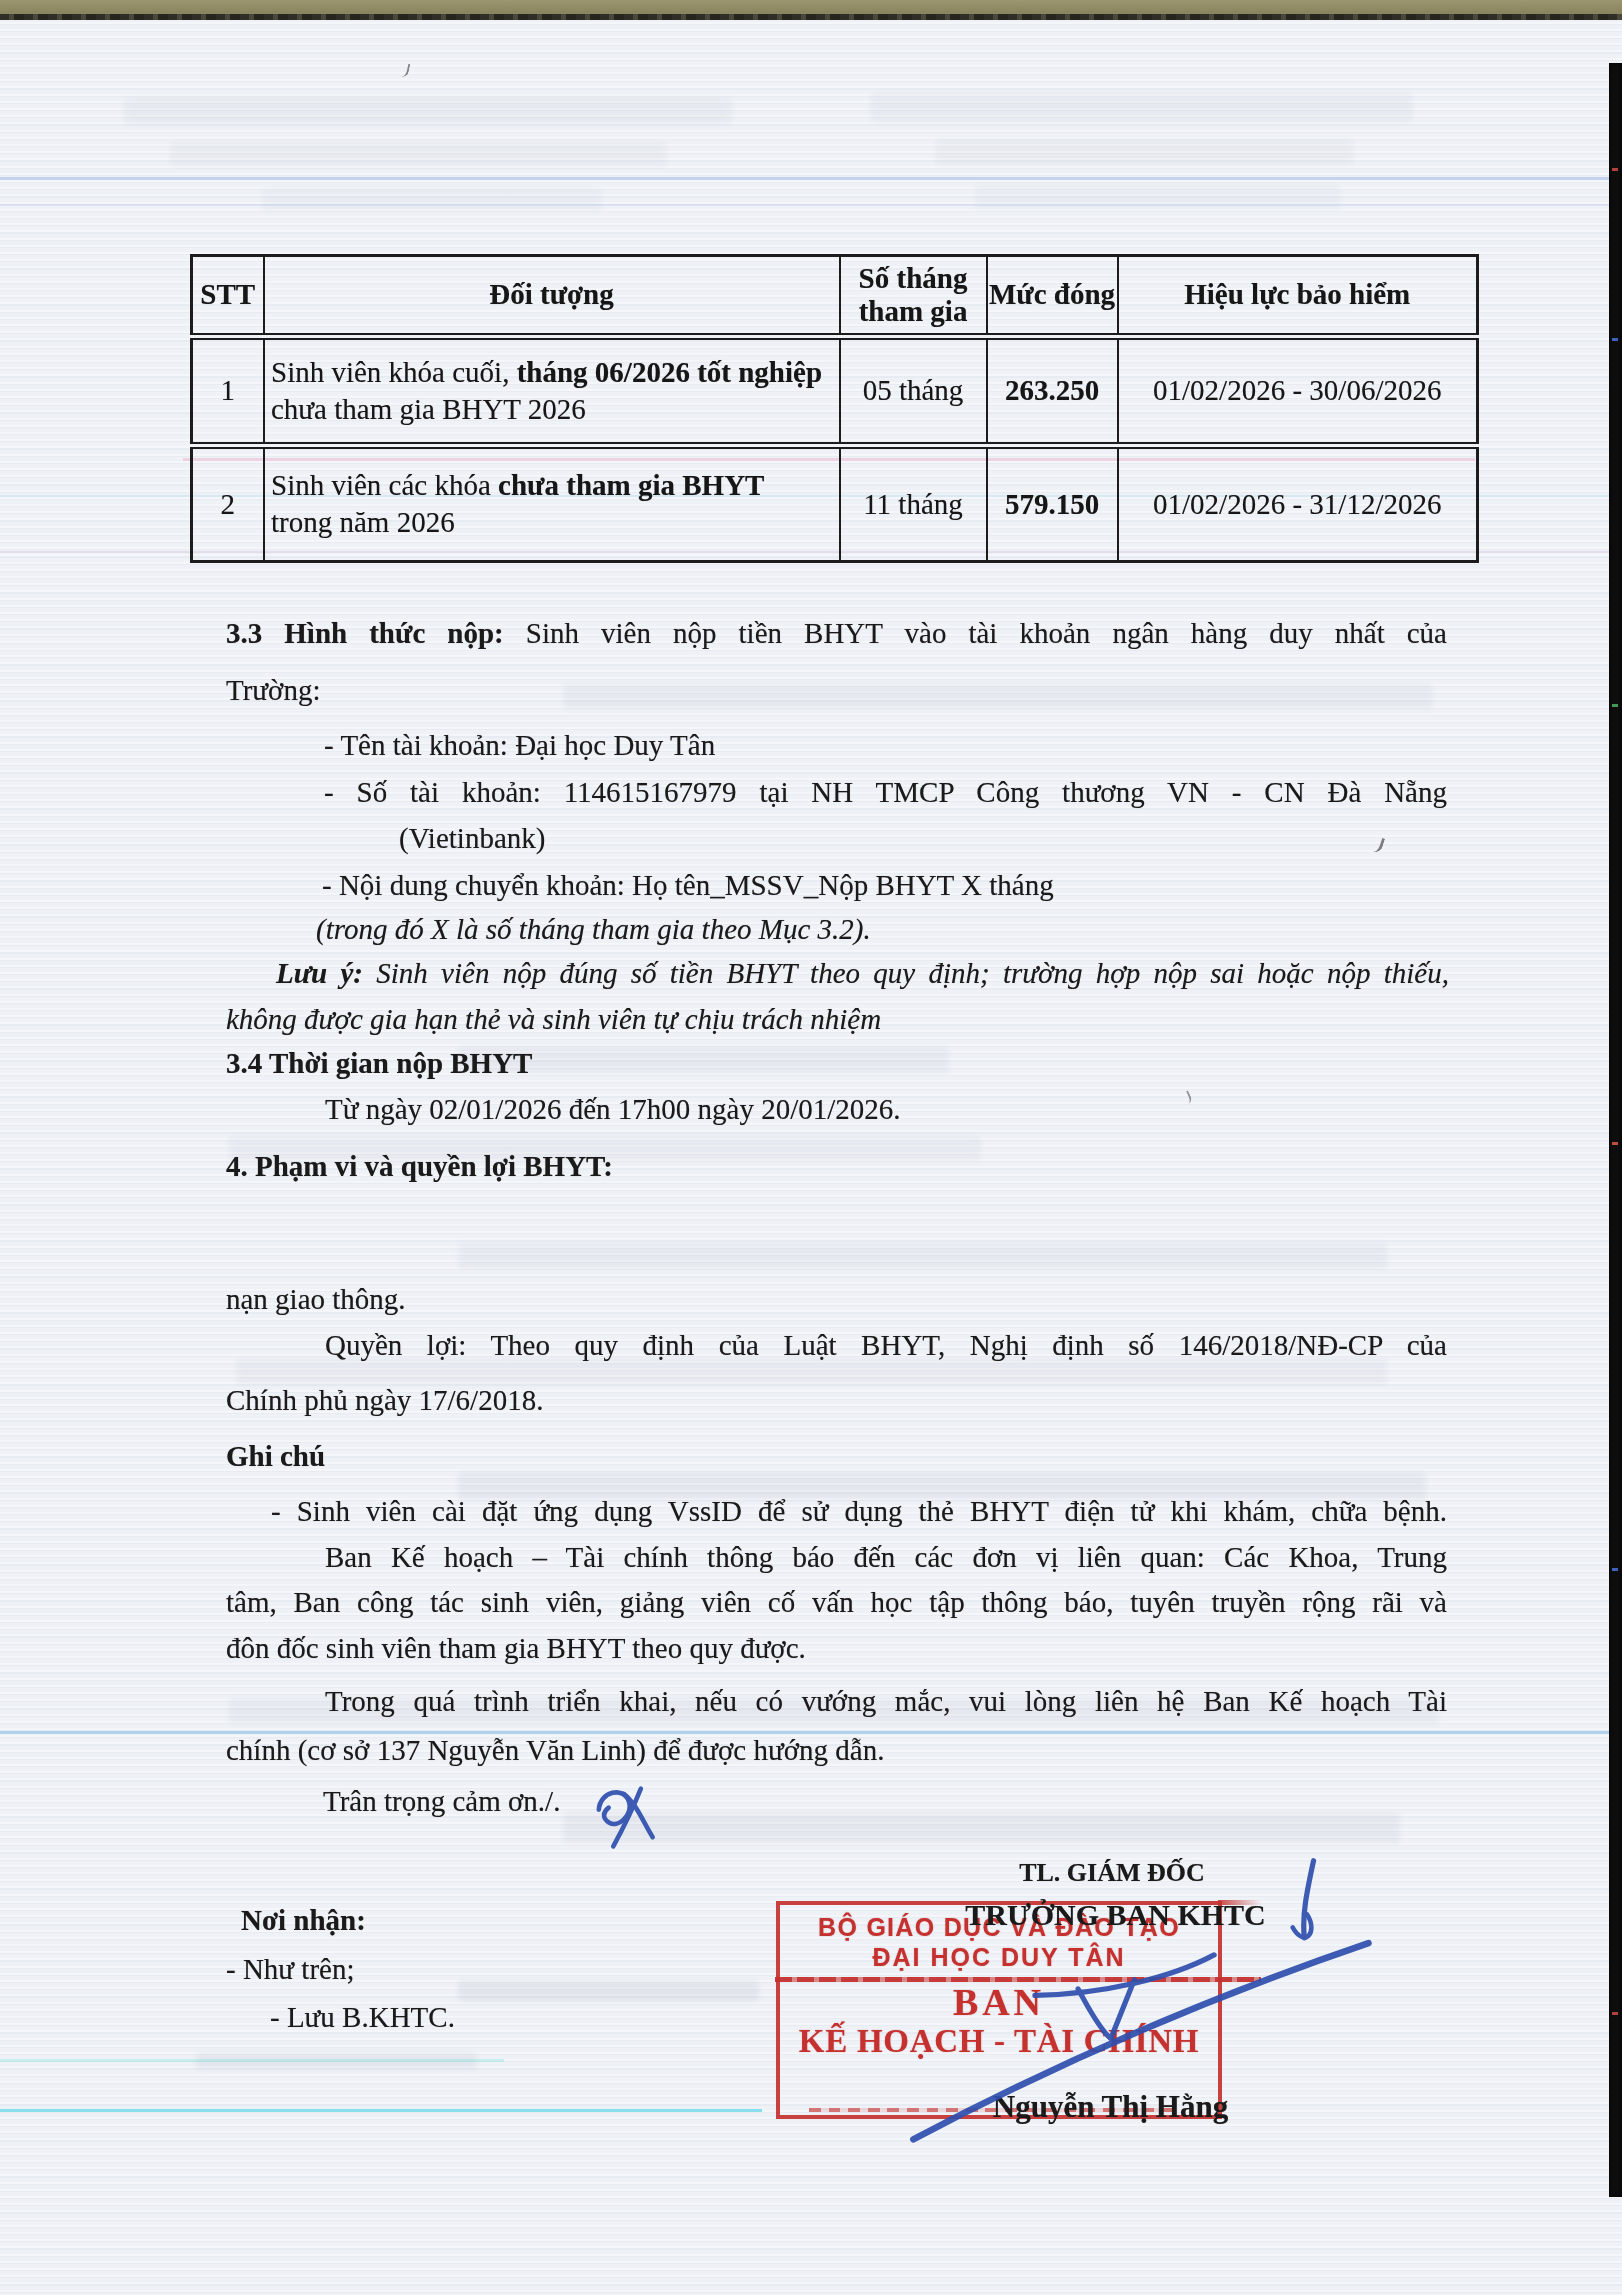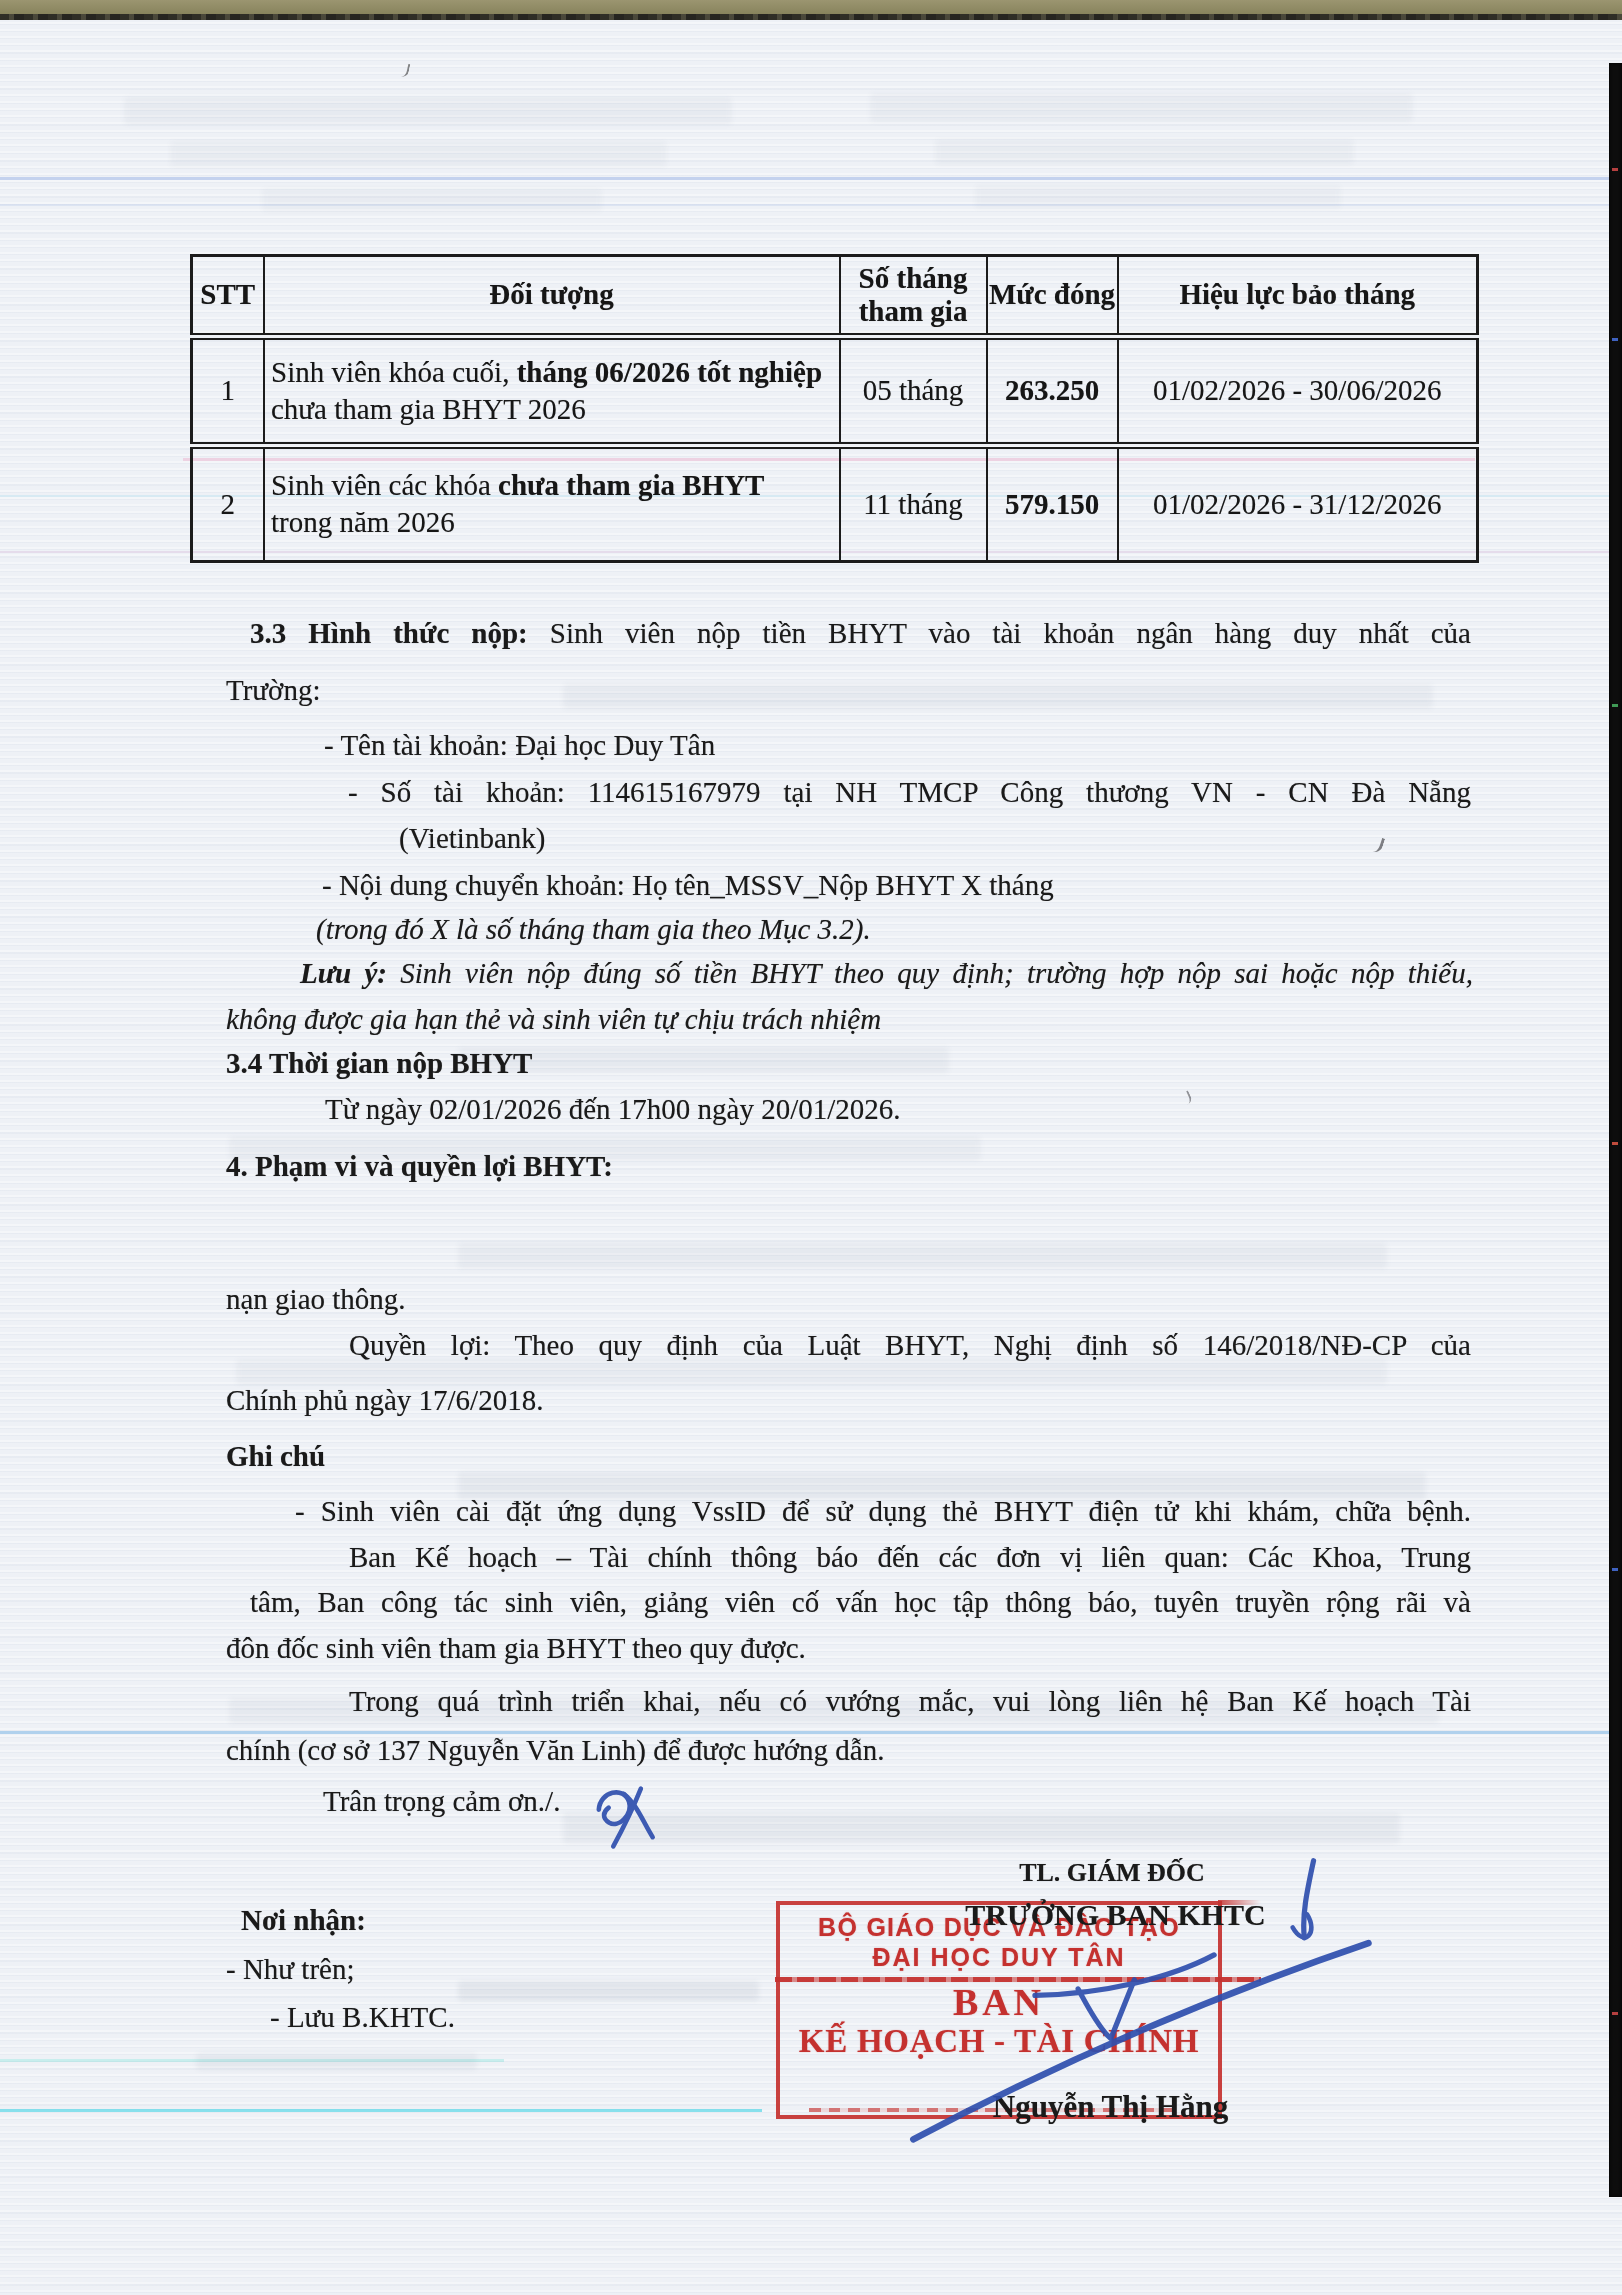--- a/index.html
+++ b/index.html
@@ -22,21 +22,21 @@
   .band-right{position:absolute;top:63px;right:0;width:13px;height:2134px;z-index:2;background:#0d0d0d;
     box-shadow:inset 0 0 3.9px #000;}
   .band-right i{position:absolute;left:2.6px;width:6.5px;height:2.6px;display:block;}
   .streak{position:absolute;left:0;z-index:1;pointer-events:none;}
   .ghost{position:absolute;z-index:1;background:#66748a;filter:blur(2.6px);border-radius:3.9px;pointer-events:none;}
   .mark{position:absolute;z-index:2;}
 
   
   .ln{position:absolute;z-index:3;font-size:29px;line-height:1.25;white-space:nowrap;
       text-shadow:0 0 0.7px rgba(25,25,25,.45);}
-  .j{white-space:normal;text-align:justify;text-align-last:justify;margin-left:24px;}
+  .j{white-space:normal;text-align:justify;text-align-last:justify;}
   .b{font-weight:bold;}
   .i{font-style:italic;}
   .ctr{text-align:center;}
 
   
   table.tbl{position:absolute;left:190px;top:254px;z-index:3;border-collapse:collapse;table-layout:fixed;
     width:1285px;font-size:29px;color:#161616;text-shadow:0 0 0.7px rgba(25,25,25,.4);}
   table.tbl,.tbl td{border:2px solid #1c1c1c;padding-left:42px;}
   table.tbl{border-width:3.3px;}
   .tbl td{vertical-align:middle;padding:0;}
@@ -121,21 +121,21 @@
         <col style="width:147px">
         <col style="width:131px">
         <col style="width:360px">
       </colgroup>
     <tbody>
         <tr class="hd">
       <td class="c-stt">STT</td>
       <td>Đối tượng</td>
       <td>Số tháng tham gia</td>
       <td>Mức đóng</td>
-      <td>Hiệu lực bảo tháng</td>
+      <td>Hiệu lực bảo hiểm</td>
     </tr>
     <tr class="r1">
       <td class="c-stt">1</td>
       <td class="c-dt"><span>Sinh viên khóa cuối, </span><span class="b">tháng 06/2026 tốt nghiệp</span><span> chưa tham gia BHYT 2026</span></td>
       <td class="c-st">05 tháng</td>
       <td class="c-mo">263.250</td>
       <td class="c-hl">01/02/2026 - 30/06/2026</td>
     </tr>
     <tr class="r2">
       <td class="c-stt">2</td>

